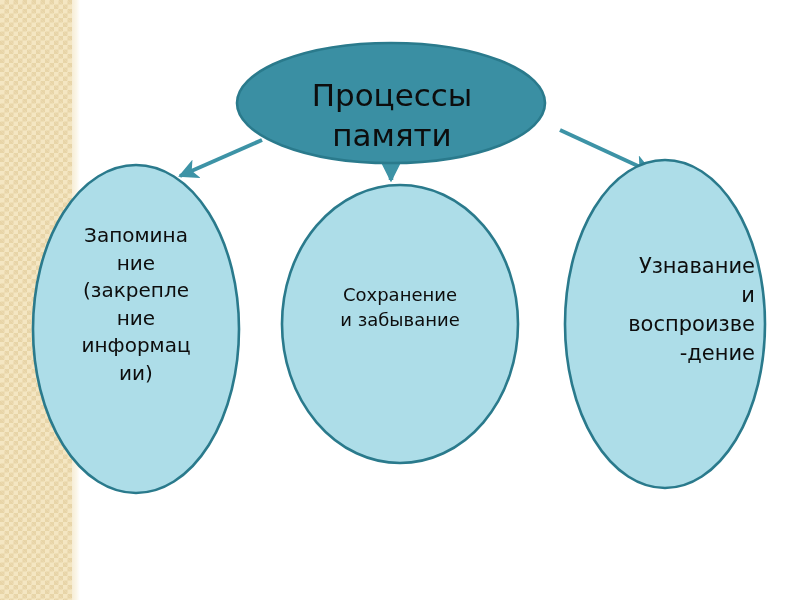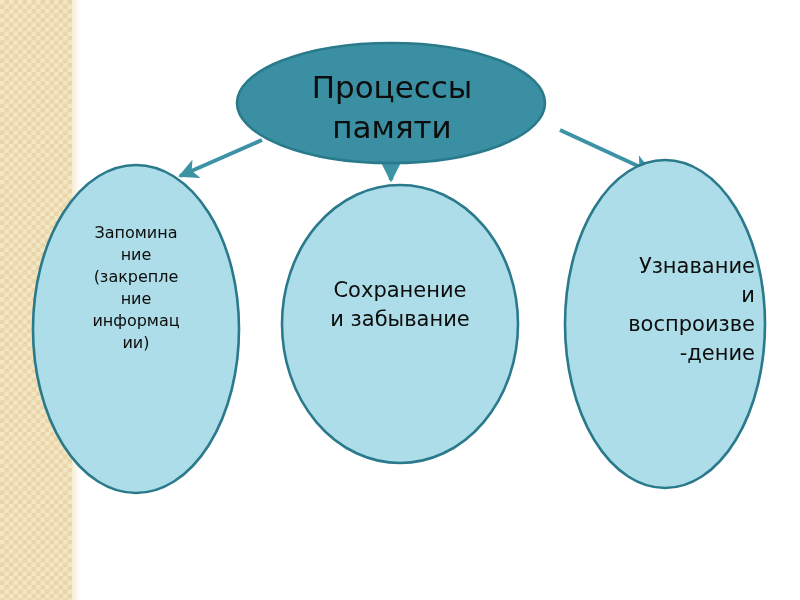--- a/index.html
+++ b/index.html
@@ -51,37 +51,37 @@
   .ell-label {
     position: absolute;
     text-align: center;
     color: #0d0d0d;
     line-height: 1.25;
     white-space: pre-line;
     pointer-events: none;
   }
   #top-label {
     left: 247px;
-    top: 68px;
+    top: 76px;
     width: 290px;
     font-size: 31px;
     line-height: 1.28;
   }
   #left-label {
     left: 62px;
     top: 222px;
     width: 148px;
-    font-size: 16px;
+    font-size: 20px;
     line-height: 1.38;
   }
   #center-label {
     left: 297px;
-    top: 276px;
+    top: 283px;
     width: 206px;
-    font-size: 21px;
+    font-size: 18px;
     line-height: 1.38;
   }
   #right-label {
     left: 575px;
     top: 252px;
     width: 180px;
     font-size: 21px;
     line-height: 1.38;
   }
 </style>

